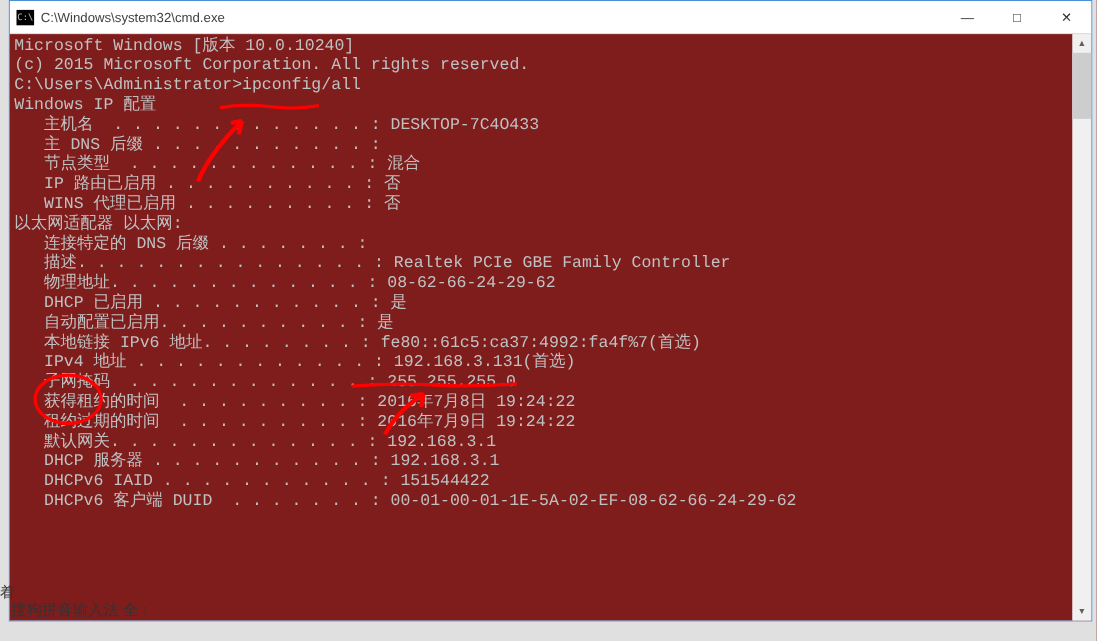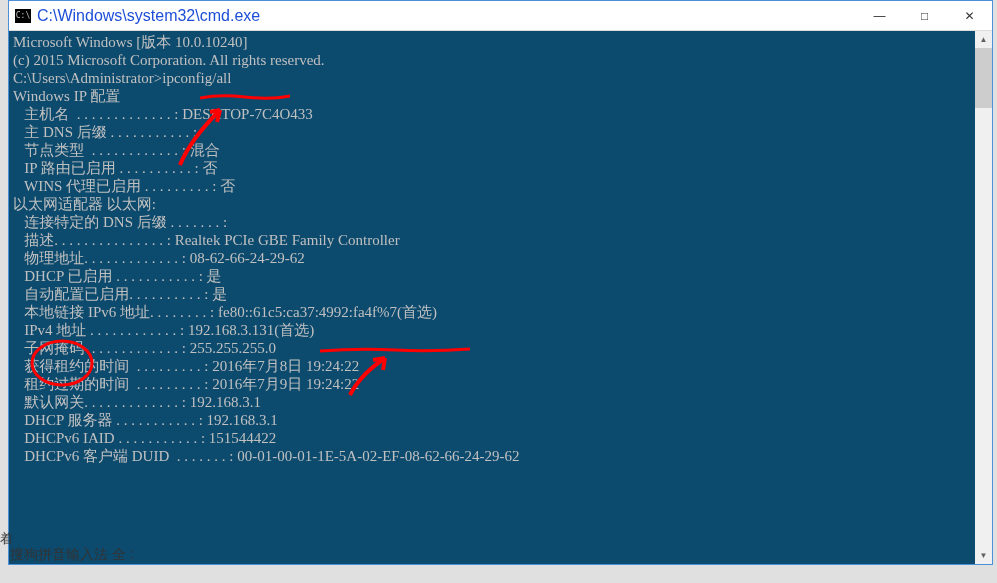--- a/index.html
+++ b/index.html
@@ -41,43 +41,43 @@
       color: #c0c0c0;
       font-size: 8px;
       display: flex;
       align-items: center;
       justify-content: center;
       margin-right: 6px;
       font-family: monospace;
       line-height: 1;
     }
     .titlebar-title {
-      font-size: 16px;
-      color: #1d4ed8;
+      font-size: 12px;
+      color: #404040;
       flex: 1;
     }
     .window-controls {
       display: flex;
       height: 100%;
     }
     .win-btn {
       width: 45px;
       height: 100%;
       display: flex;
       align-items: center;
       justify-content: center;
       font-size: 12px;
       color: #333;
       cursor: pointer;
     }
     .terminal {
       flex: 1;
-      background: #0c4a6e;
+      background: #7f1d1d;
       color: #c0c0c0;
-      font-family: Liberation Serif, serif;
+      font-family: Liberation Mono, monospace;
       font-size: 15px;
       line-height: 18px;
       padding: 2px 4px;
       white-space: pre;
       overflow: hidden;
       position: relative;
     }
     .terminal-line {
       white-space: pre;
     }

